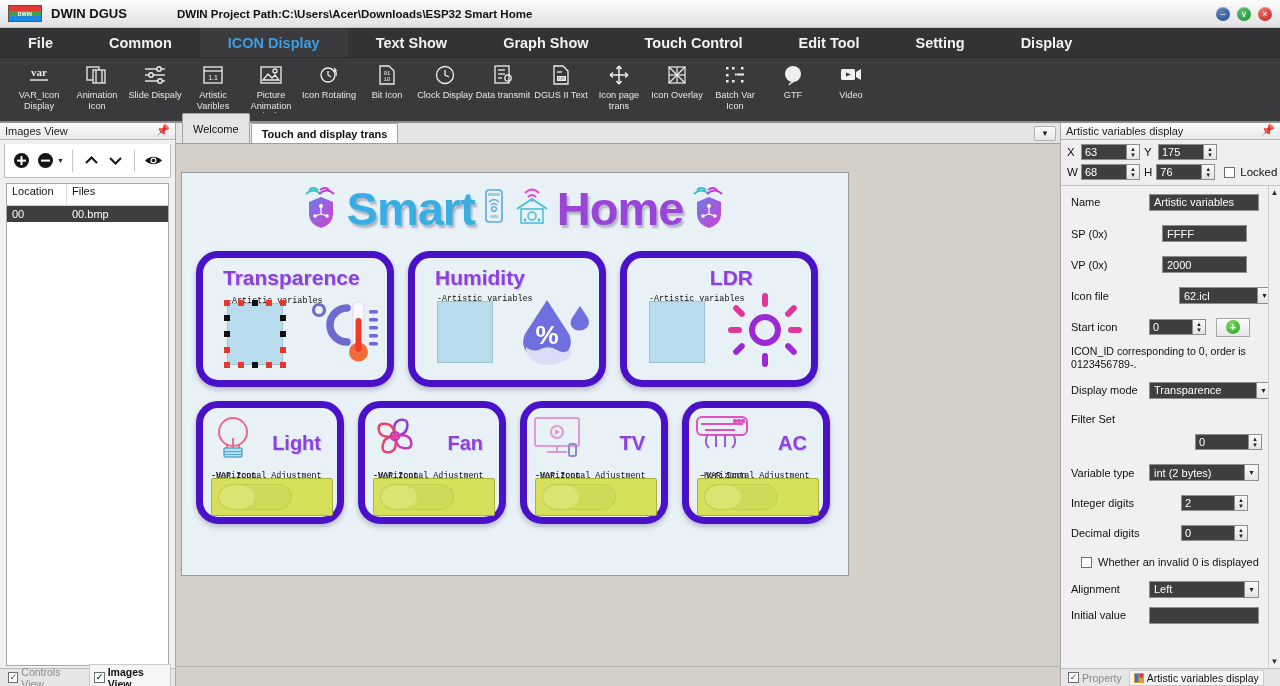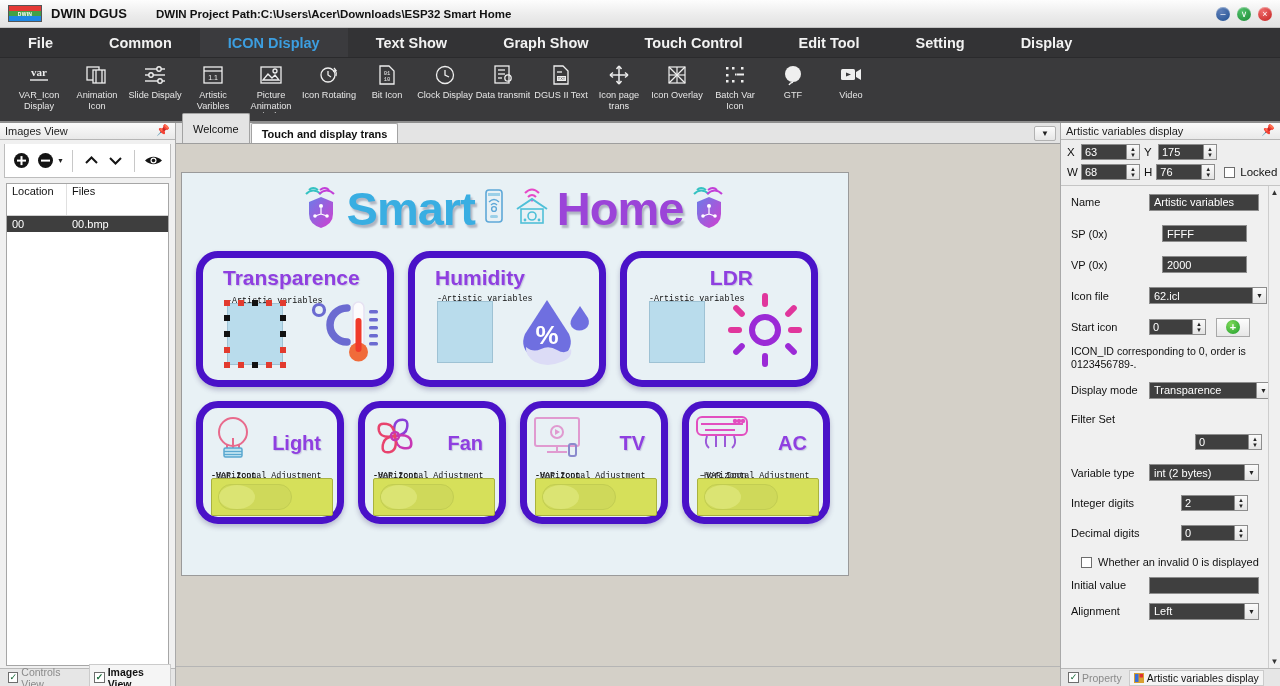--- a/index.html
+++ b/index.html
@@ -32,21 +32,21 @@
     font-size:5px; color:#fff; line-height:6px;
     text-align:center; overflow:hidden;
     font-family:"Liberation Sans",sans-serif;
     display:flex; align-items:center; justify-content:center;
     font-weight:bold; letter-spacing:.3px;
   }
   .app-name {
     margin-left:9px; font-size:13px; font-weight:bold; color:#111;
   }
   .proj-path {
-    position:absolute; left:156px; top:50%; transform:translateY(-50%);
+    position:absolute; left:177px; top:50%; transform:translateY(-50%);
     font-size:11.5px; font-weight:bold; color:#111;
     white-space:nowrap;
   }
   .wincontrols { position:absolute; right:8px; top:0; height:28px; display:flex; align-items:center; gap:7px; }
   .wbtn {
     width:14px; height:14px; border-radius:50%;
     display:flex; align-items:center; justify-content:center;
     color:#fff; font-size:9px; line-height:1;
     box-shadow:inset 0 1px 1px rgba(255,255,255,.45);
   }
@@ -131,21 +131,21 @@
   }
   .tb-sep { width:1px; height:22px; background:#c8c8c8; margin:0 5px; }
   .caret-sm { font-size:7px; margin-left:-2px; color:#222; }
   .filelist {
     flex:1; margin:5px 6px 2px 6px;
     background:#fff; border:1px solid #a6a6a6;
     display:flex; flex-direction:column;
     min-height:0;
   }
   .fl-head {
-    display:flex; height:32px; min-height:17px;
+    display:flex; height:22px; min-height:17px;
     background:#fff; border-bottom:1px solid #cfcfcf;
     font-size:11px; color:#111;
   }
   .fl-head div { padding:1px 5px; }
   .fl-head .c1 { width:60px; border-right:1px solid #e0e0e0; }
   .fl-row { display:flex; height:16px; min-height:16px; font-size:11px; }
   .fl-row.sel .c1, .fl-row.sel .c2 { background:#3e3e3e; color:#fff; }
   .fl-row .c1 { width:60px; padding:0 5px; line-height:16px; }
   .fl-row .c2 { flex:1; padding:0 5px; line-height:16px; }
   .left-status {
@@ -957,21 +957,21 @@
           <span class="pfield w85" style="margin-left:13px;">FFFF</span>
         </div>
 
         <div class="prow" style="height:31px;">
           <span class="pname">VP (0x)</span>
           <span class="pfield w85" style="margin-left:13px;">2000</span>
         </div>
 
         <div class="prow" style="height:31px;">
           <span class="pname">Icon file</span>
-          <span class="pfield combo" style="width:118px;">
+          <span class="pfield combo" style="width:118px;margin-left:30px;">
             <span class="txt">62.icl</span>
             <span class="combo-arrow">▼</span>
           </span>
         </div>
 
         <div class="prow" style="height:32px;">
           <span class="pname">Start icon</span>
           <span class="spin">
             <input style="width: 42px;" value="0">
             <span class="arrows">
@@ -1034,31 +1034,31 @@
                 <span>▼</span>
               </span>
           </span>
         </div>
 
         <div class="chkrow">
           <span class="chk"></span>
           <span>Whether an invalid 0 is displayed</span>
         </div>
 
-        <div class="prow" style="height:22px; overflow:hidden;">
-          <span class="pname">Initial value</span>
-          <span class="pfield w110"></span>
-        </div>
-
         <div class="prow" style="height:30px;">
           <span class="pname">Alignment</span>
           <span class="pfield combo" style="width:110px;">
             <span class="txt">Left</span>
             <span class="combo-arrow">▼</span>
           </span>
+        </div>
+
+        <div class="prow" style="height:22px; overflow:hidden;">
+          <span class="pname">Initial value</span>
+          <span class="pfield w110"></span>
         </div>
 
         <div class="rp-scroll">
           <span class="arw">▲</span>
           <span class="arw">▼</span>
         </div>
       </div>
 
       <div class="right-status">
         <div class="st muted">

